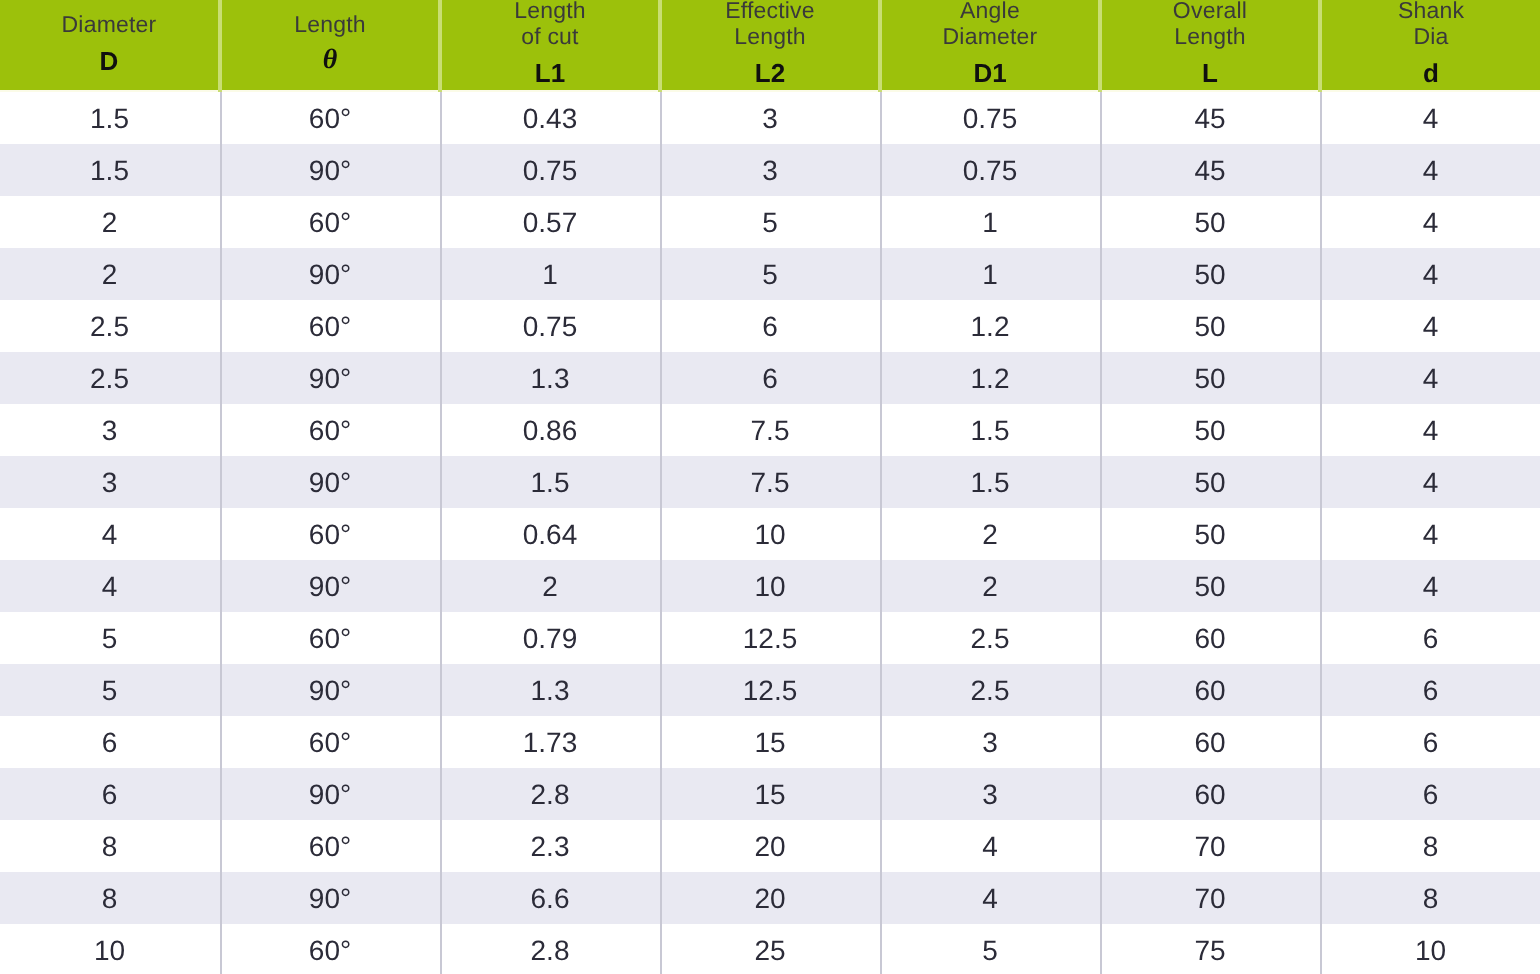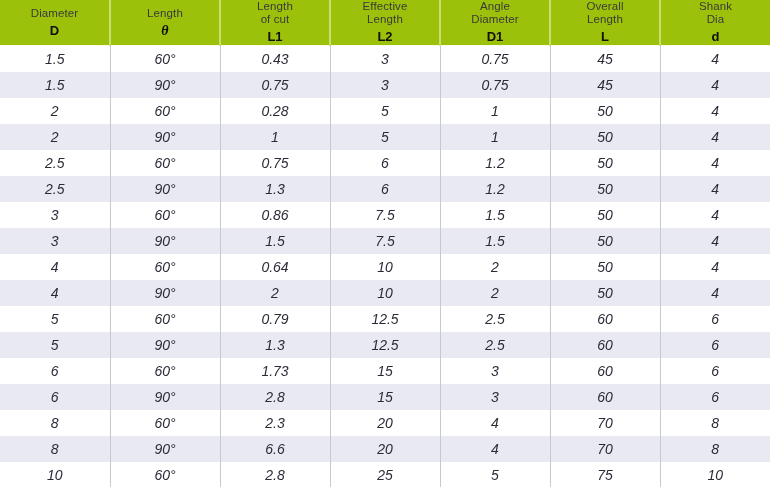--- a/index.html
+++ b/index.html
@@ -56,21 +56,20 @@
   .hd-sym.theta {
     font-style: italic;
     font-family: "Liberation Serif", serif;
     font-size: 14px;
   }
 
   
   #spec-table tbody tr {
     height: 26px;
     background: #FFFFFF;
-    font-style: italic;
   }
   #spec-table tbody tr.alt {
     background: #E9E9F2;
   }
   #spec-table tbody td {
     padding: 0;
     margin: 0;
     text-align: center;
     vertical-align: middle;
     font-size: 14px;
@@ -142,21 +141,21 @@
         <td>90°</td>
         <td>0.75</td>
         <td>3</td>
         <td>0.75</td>
         <td>45</td>
         <td>4</td>
       </tr>
       <tr>
         <td>2</td>
         <td>60°</td>
-        <td>0.28</td>
+        <td>0.57</td>
         <td>5</td>
         <td>1</td>
         <td>50</td>
         <td>4</td>
       </tr>
       <tr class="alt">
         <td>2</td>
         <td>90°</td>
         <td>1</td>
         <td>5</td>

